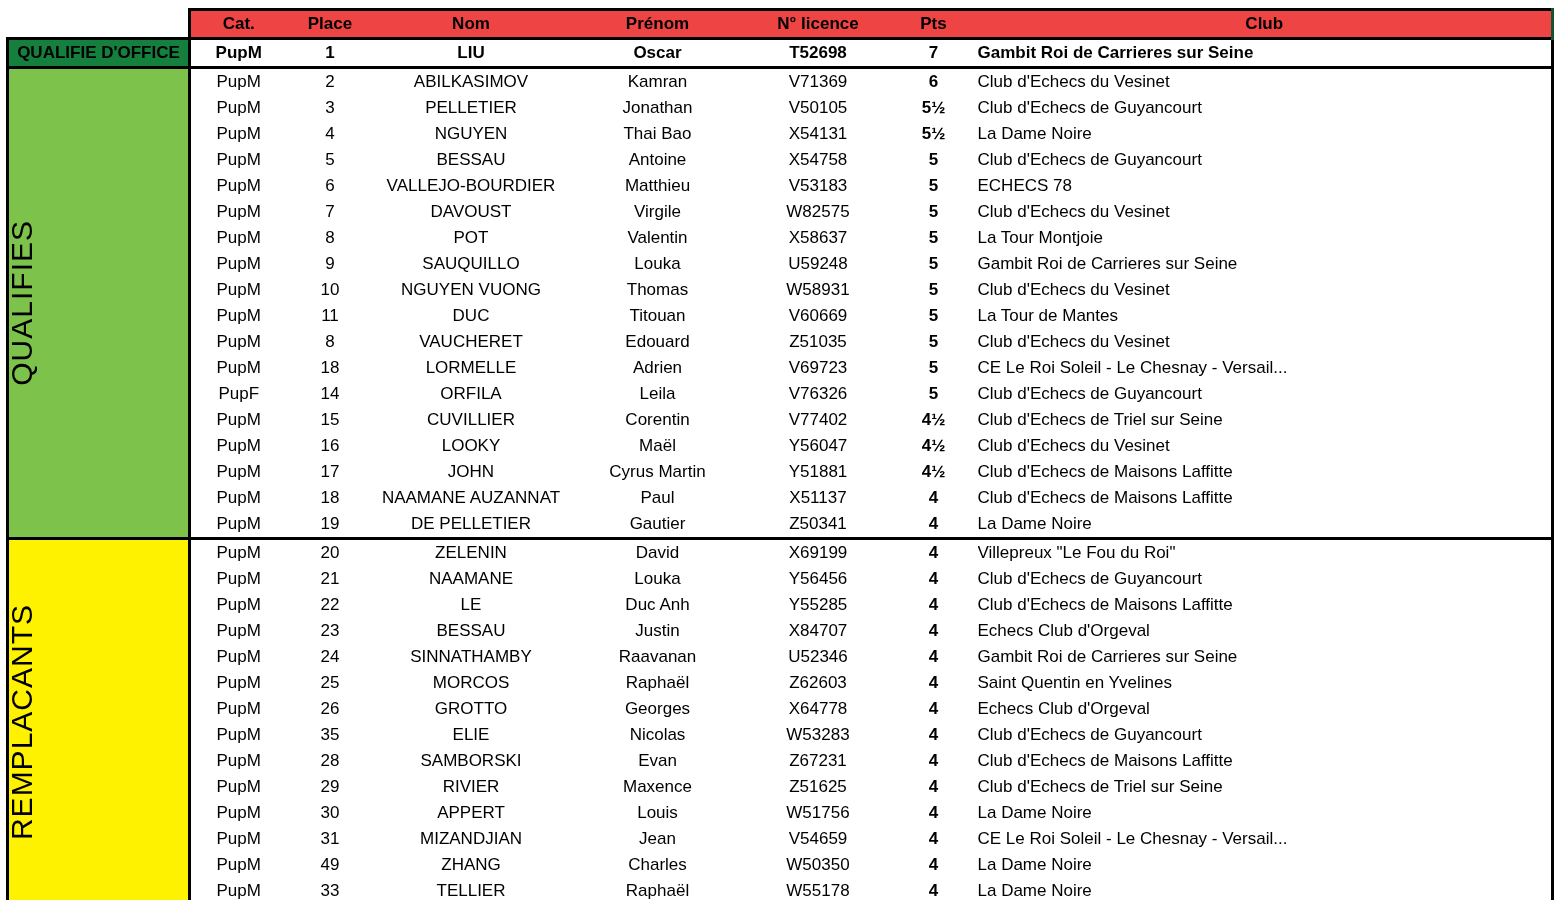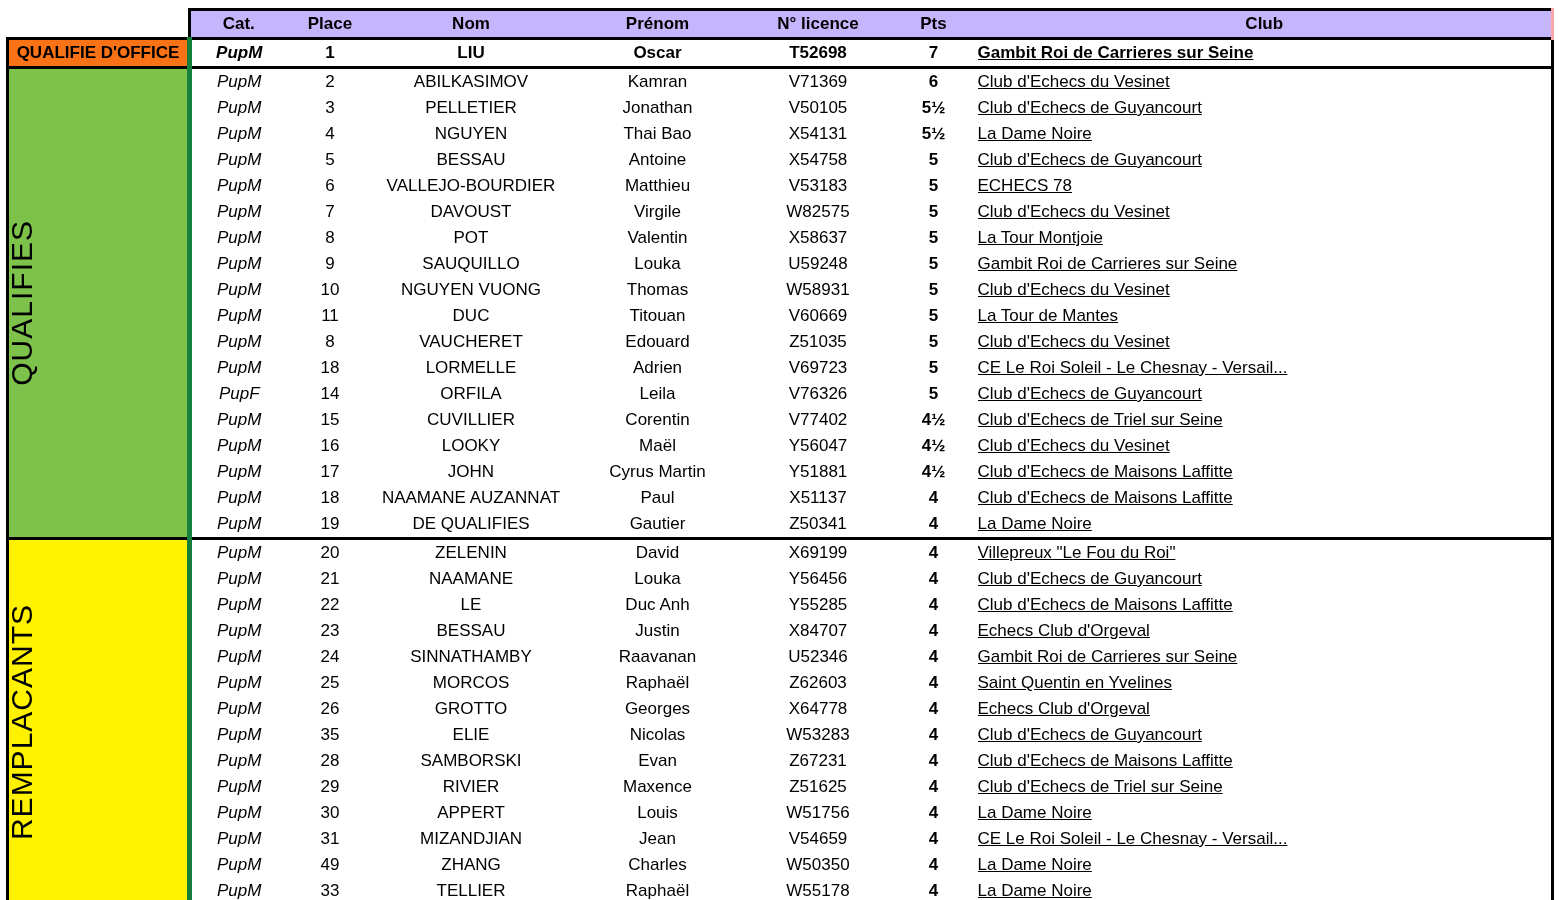--- a/index.html
+++ b/index.html
@@ -40,41 +40,40 @@
   col.c-place  { width: 87px; }
   col.c-nom    { width: 195px; }
   col.c-prenom { width: 178px; }
   col.c-lic    { width: 143px; }
   col.c-pts    { width: 88px; }
   col.c-club   { width: 575px; }
 
   .hdr {
     font-weight: bold;
     text-align: center;
-    background: #c4b5fd;
+    background: #ef4444;
   }
   .row-cat, .row-place, .row-nom, .row-prenom, .row-lic, .row-pts {
     text-align: center;
   }
   .row-club {
     text-align: left;
     padding-left: 8px;
     white-space: nowrap;
     overflow: hidden;
     text-overflow: clip;
-    text-decoration: underline;
   }
   .row-pts { font-weight: bold; }
 
   
   tr.office td {
     font-weight: bold;
   }
   td.band-office {
-    background: #f97316;
+    background: #15803d;
     color: #000;
     font-weight: bold;
     font-size: 15px;
     text-align: center;
     letter-spacing: 0px;
   }
   td.band-qual {
     background: #7DC24B;
   }
   td.band-remp {
@@ -88,31 +87,31 @@
     color: #000;
     text-align: center;
     width: 100%;
     display: block;
   }
 
   
   .thick-top    { border-top: 3px solid #000; }
   .thick-bottom { border-bottom: 3px solid #000; }
   .thick-left   { border-left: 3px solid #000; }
-  .thick-right  { border-right: 3px solid #fca5a5; }
+  .thick-right  { border-right: 3px solid #14532d; }
 
   td.band-cell {
     border-left: 3px solid #000;
     border-right: 3px solid #000;
     vertical-align: middle;
     text-align: center;
   }
   td.end-cell { border-right: 3px solid #000; }
 
-  tr.data-row td.row-cat { border-left: 5px solid #15803d; font-style: italic; }
+  tr.data-row td.row-cat { border-left: 1px solid #15803d; }
 </style>
 </head>
 <body>
 
 <div class="sheet">
   <table class="grid">
     <colgroup>
       <col class="c-band">
         <col class="c-cat">
         <col class="c-place">
@@ -297,21 +296,21 @@
           <td class="row-place">18</td>
           <td class="row-nom">NAAMANE AUZANNAT</td>
           <td class="row-prenom">Paul</td>
           <td class="row-lic">X51137</td>
           <td class="row-pts">4</td>
           <td class="row-club end-cell">Club d'Echecs de Maisons Laffitte</td>
         </tr>
         <tr class="data-row">
           <td class="row-cat thick-bottom">PupM</td>
           <td class="row-place thick-bottom">19</td>
-          <td class="row-nom thick-bottom">DE QUALIFIES</td>
+          <td class="row-nom thick-bottom">DE PELLETIER</td>
           <td class="row-prenom thick-bottom">Gautier</td>
           <td class="row-lic thick-bottom">Z50341</td>
           <td class="row-pts thick-bottom">4</td>
           <td class="row-club thick-bottom end-cell">La Dame Noire</td>
         </tr>
         <tr class="data-row">
           <td class="band-cell band-remp thick-bottom" rowspan="14">
             <span class="band-vert">REMPLACANTS</span>
           </td>
           <td class="row-cat">PupM</td>

